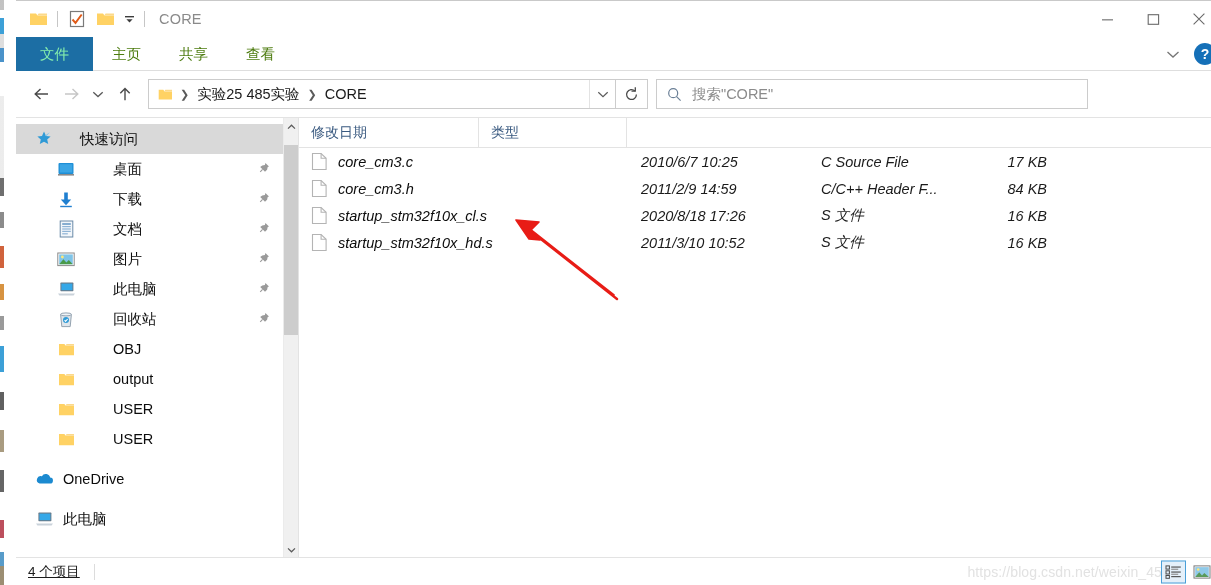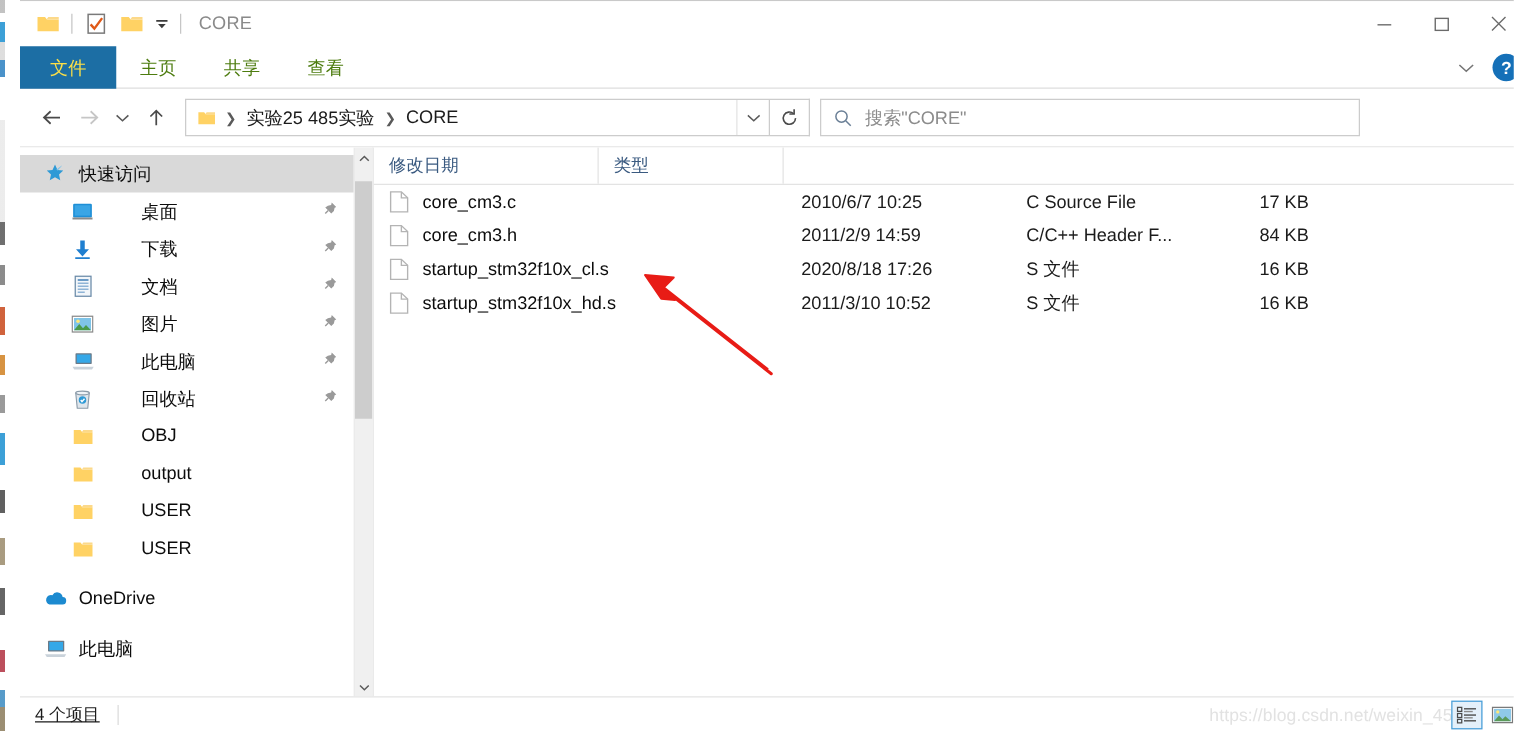--- a/index.html
+++ b/index.html
@@ -136,21 +136,21 @@
     align-items: center;
     justify-content: center;
     padding: 0 19px;
     font-size: 14.5px;
     color: #4d7c0f;
     height: 34px;
     white-space: nowrap;
   }
   .tab.file {
     background: #1c6ea4;
-    color: #fde047;
+    color: #86efac;
     padding: 0 24px;
   }
 
   .ribbon-right {
     position: absolute;
     right: 6px; top: 0;
     height: 34px;
     display: flex;
     align-items: center;
     gap: 8px;
@@ -278,21 +278,21 @@
   .nav-item {
     display: flex;
     align-items: center;
     height: 30px;
     padding-left: 24px;
     position: relative;
     white-space: nowrap;
   }
   .nav-item.lvl0 { padding-left: 18px; }
   .nav-item.lvl1 { padding-left: 40px; gap: 28px; }
-  .nav-item.sel { background: #d9d9d9; }
+  .nav-item.sel { background: #d9d9d9; gap: 17px; }
 
   .nav-ico {
     width: 20px; height: 20px;
     margin-right: 9px;
     display: flex; align-items: center; justify-content: center;
     flex: 0 0 20px;
   }
 
   .nav-label {
     font-size: 14.5px;
@@ -382,20 +382,21 @@
     align-items: center;
   }
 
   .cell {
     display: flex;
     align-items: center;
     font-size: 14.5px;
     color: #0c0c0c;
     white-space: nowrap;
     overflow: hidden;
+    font-style: italic;
   }
   .cell.c-name { width: 330px; padding-left: 12px; }
   .cell.c-date { width: 180px; padding-left: 12px; color: #1b1b1b; }
   .cell.c-type { width: 148px; padding-left: 12px; color: #1b1b1b; }
   .cell.c-size {
     width: 102px;
     padding-right: 12px;
     justify-content: flex-end;
     color: #1b1b1b;
   }

